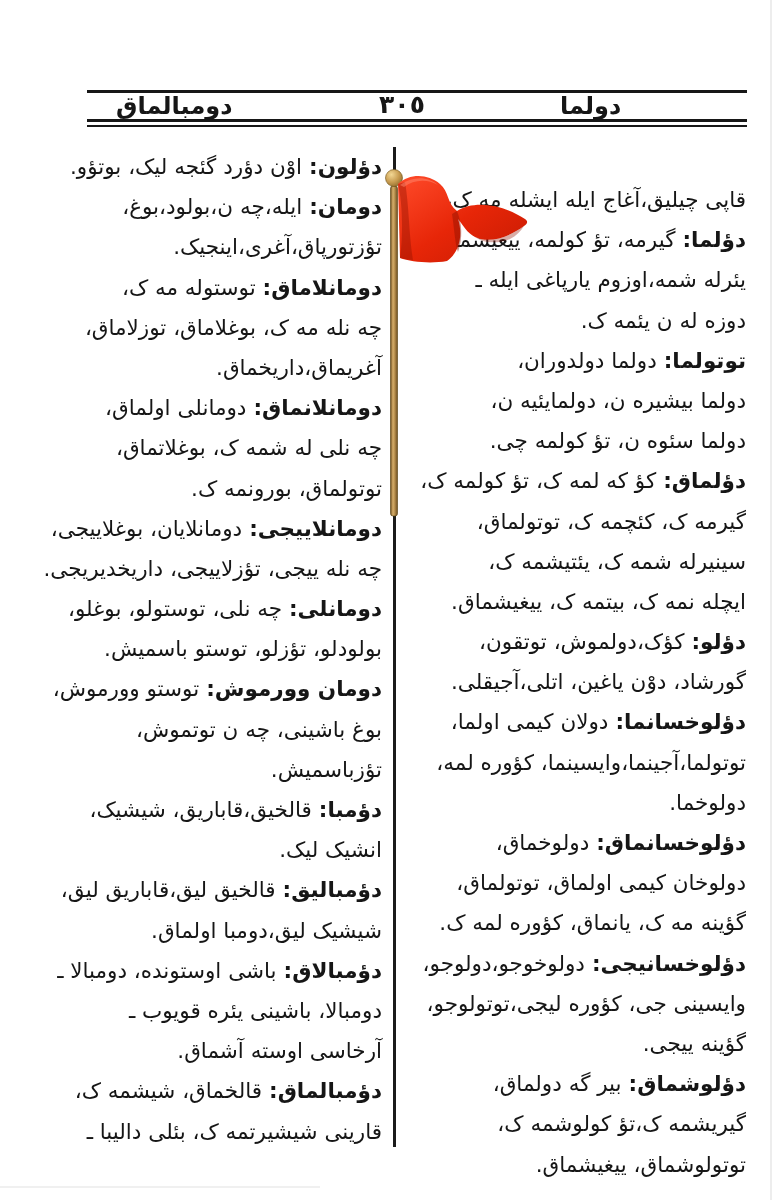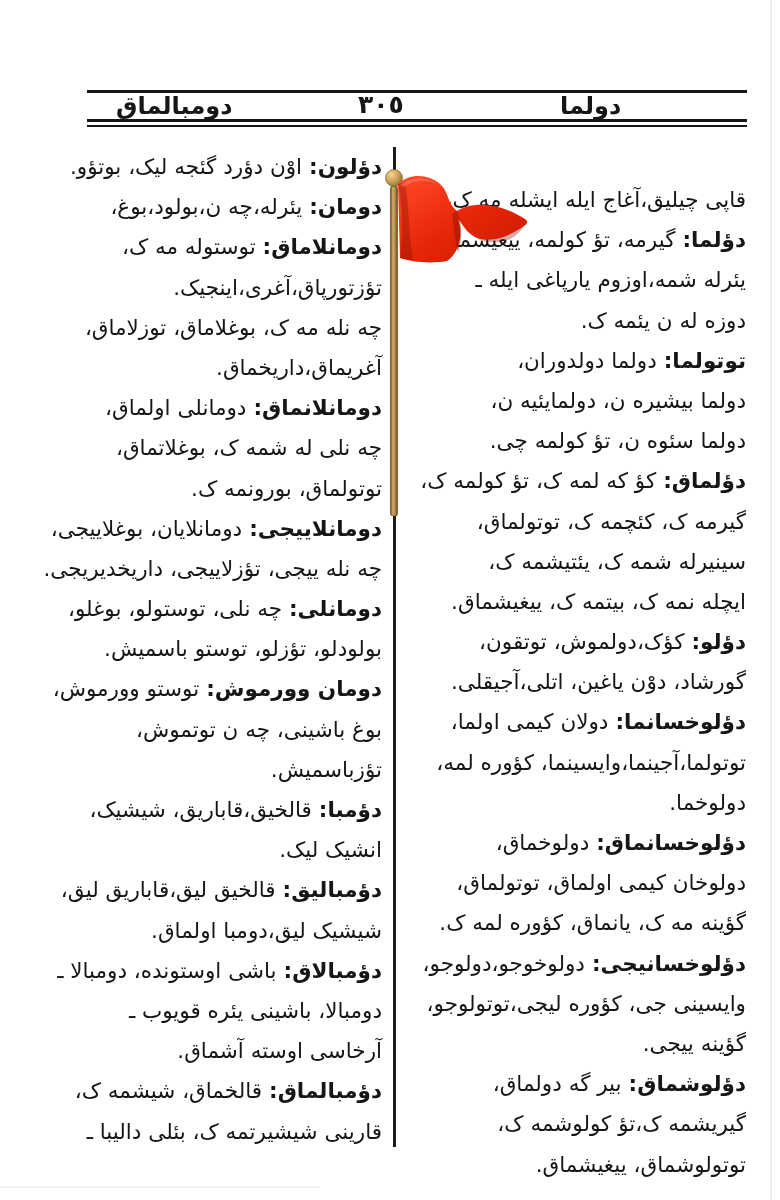--- a/index.html
+++ b/index.html
@@ -23,21 +23,21 @@
 </head>
 <body>
 
 <div class="page">
 
   <div class="rule" style="left:87px;top:90px;width:660px;height:3px;"></div>
   <div class="rule" style="left:87px;top:119px;width:660px;height:3px;"></div>
   <div class="rule" style="left:87px;top:125px;width:660px;height:2px;"></div>
 
   <div class="hdr" style="left:540px;top:93px;width:80px;">دولما</div>
-  <div class="hdr hdr-center" style="left:338px;top:92px;width:88px;">٣٠٥</div>
+  <div class="hdr hdr-center" style="left:338px;top:92px;width:88px;text-align:center;">٣٠٥</div>
   <div class="hdr" style="left:96px;top:93px;">دومبالماق</div>
 
   <div class="divider"></div>
 
   <div class="col col-right" id="col-right">
       <div class="line"><span class="def">قاپی چیلیق،آغاج ایله ایشله مه ک، .</span></div>
       <div class="line"><span class="hw">دؤلما:</span><span class="def">گیرمه، تؤ کولمه، ییغیشما،</span></div>
       <div class="line"><span class="def">یئرله شمه،اوزوم یارپاغی ایله ـ</span></div>
       <div class="line"><span class="def">دوزه له ن یئمه ک.</span></div>
       <div class="line"><span class="hw">توتولما:</span><span class="def">دولما دولدوران،</span></div>
@@ -57,23 +57,23 @@
       <div class="line"><span class="def">گؤینه مه ک، یانماق، کؤوره لمه ک.</span></div>
       <div class="line"><span class="hw">دؤلوخسانیجی:</span><span class="def">دولوخوجو،دولوجو،</span></div>
       <div class="line"><span class="def">وایسینی جی، کؤوره لیجی،توتولوجو،</span></div>
       <div class="line"><span class="def">گؤینه ییجی.</span></div>
       <div class="line"><span class="hw">دؤلوشماق:</span><span class="def">بیر گه دولماق،</span></div>
       <div class="line"><span class="def">گیریشمه ک،تؤ کولوشمه ک،</span></div>
       <div class="line"><span class="def">توتولوشماق، ییغیشماق.</span></div>
     </div>
   <div class="col col-left" id="col-left">
       <div class="line"><span class="hw">دؤلون:</span><span class="def">اوْن دؤرد گئجه لیک، بوتؤو.</span></div>
-      <div class="line"><span class="hw">دومان:</span><span class="def">یئرله،چه ن،بولود،بوغ،</span></div>
+      <div class="line"><span class="hw">دومان:</span><span class="def">ایله،چه ن،بولود،بوغ،</span></div>
+      <div class="line"><span class="def">تؤزتورپاق،آغری،اینجیک.</span></div>
       <div class="line"><span class="hw">دومانلاماق:</span><span class="def">توستوله مه ک،</span></div>
-      <div class="line"><span class="def">تؤزتورپاق،آغری،اینجیک.</span></div>
       <div class="line"><span class="def">چه نله مه ک، بوغلاماق، توزلاماق،</span></div>
       <div class="line"><span class="def">آغریماق،داریخماق.</span></div>
       <div class="line"><span class="hw">دومانلانماق:</span><span class="def">دومانلی اولماق،</span></div>
       <div class="line"><span class="def">چه نلی له شمه ک، بوغلاتماق،</span></div>
       <div class="line"><span class="def">توتولماق، بورونمه ک.</span></div>
       <div class="line"><span class="hw">دومانلاییجی:</span><span class="def">دومانلایان، بوغلاییجی،</span></div>
       <div class="line"><span class="def">چه نله ییجی، تؤزلاییجی، داریخدیریجی.</span></div>
       <div class="line"><span class="hw">دومانلی:</span><span class="def">چه نلی، توستولو، بوغلو،</span></div>
       <div class="line"><span class="def">بولودلو، تؤزلو، توستو باسمیش.</span></div>
       <div class="line"><span class="hw">دومان وورموش:</span><span class="def">توستو وورموش،</span></div>

